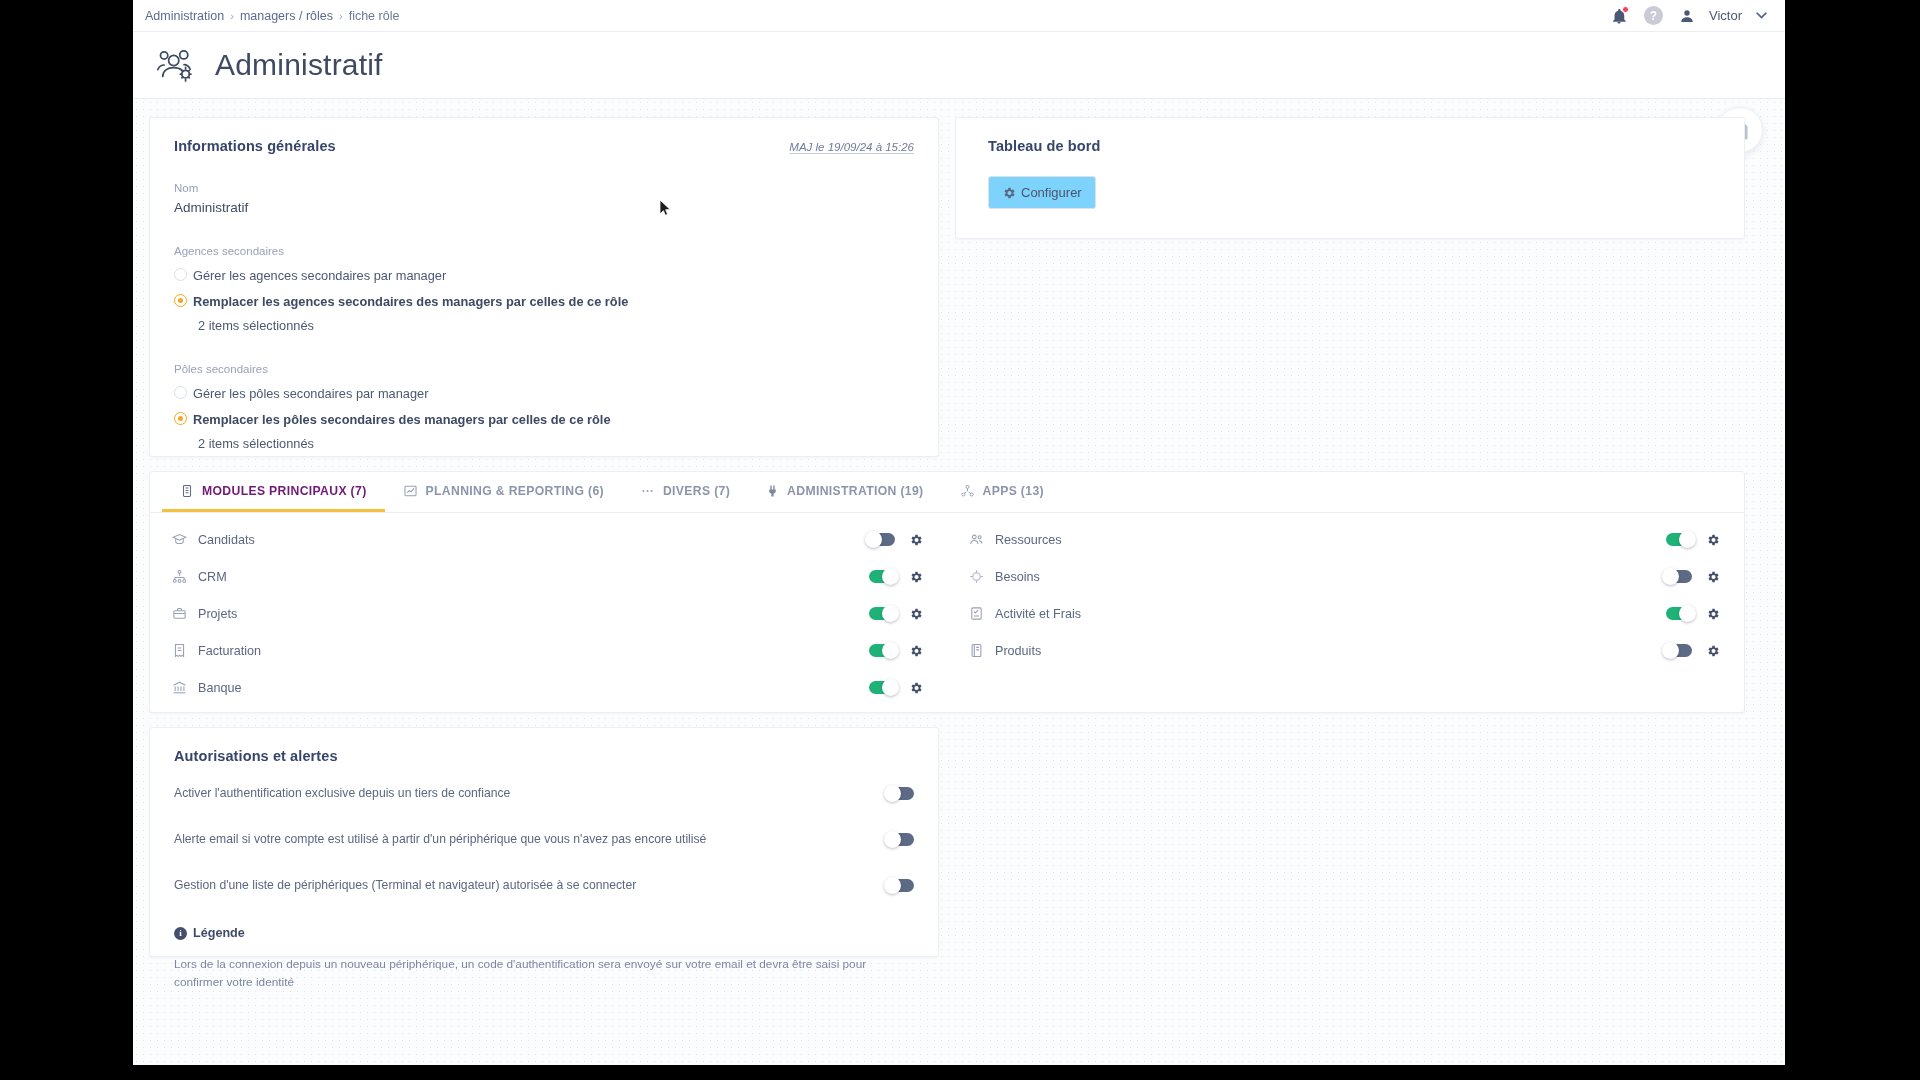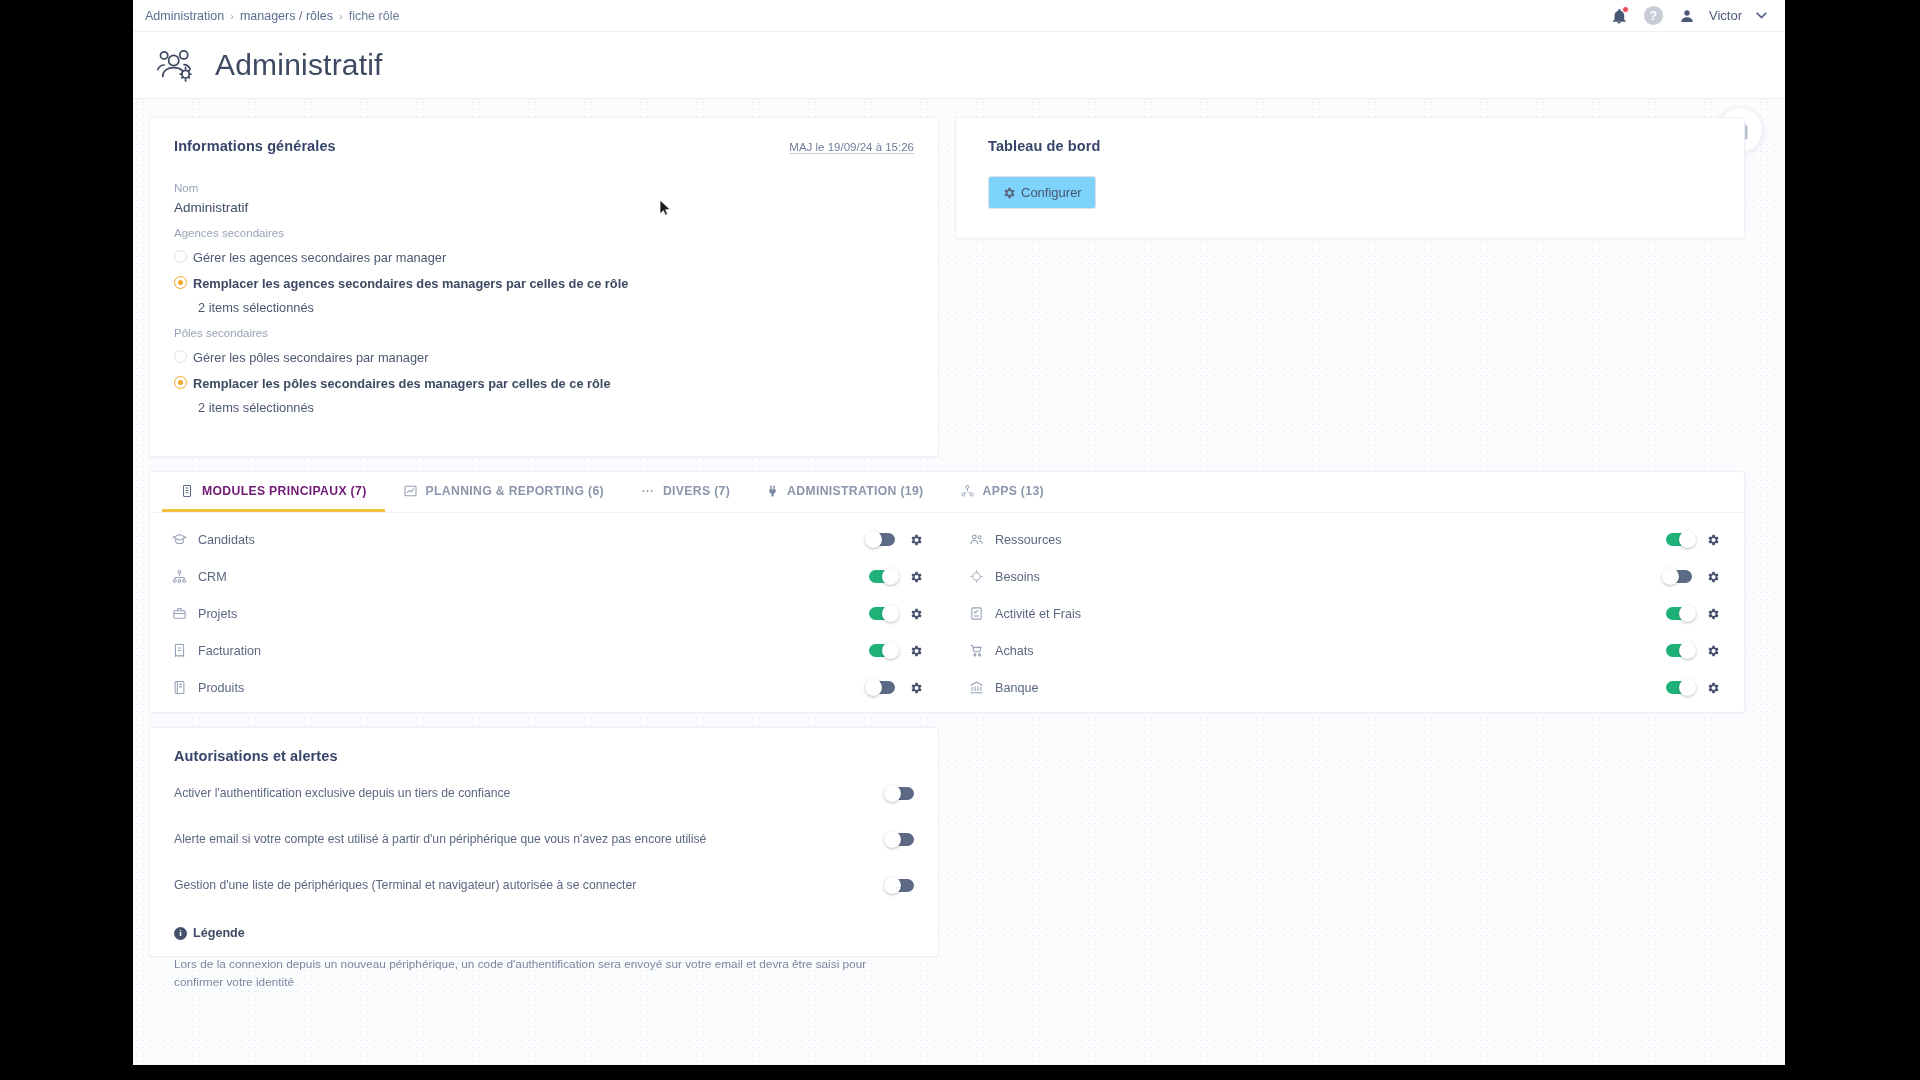--- a/index.html
+++ b/index.html
@@ -87,28 +87,29 @@
     color: #37456a;
     letter-spacing: .1px;
   }
 
   
   #card-info { left: 16px; top: 18px; width: 790px; height: 340px; padding: 20px 24px; }
   #card-info .hdr { display: flex; align-items: baseline; }
   .maj {
     margin-left: auto;
     font-size: 11.5px;
+    font-style: italic;
     color: #6e7c99;
     text-decoration: underline;
     text-decoration-color: #c6cddd;
     text-underline-offset: 2px;
   }
   .field-label { font-size: 11.5px; color: #98a2b8; margin-top: 28px; }
   .field-value { font-size: 13.5px; color: #3f4b64; margin-top: 6px; }
-  .group-label { font-size: 11.5px; color: #98a2b8; margin-top: 12px; }
+  .group-label { font-size: 11.5px; color: #98a2b8; margin-top: 30px; }
 
   .radio-row { display: flex; align-items: flex-start; gap: 6px; margin-top: 11px; }
   .radio {
     width: 13px; height: 13px; border-radius: 50%;
     border: 1px solid #d9dfea; background: #fff; flex: 0 0 auto;
     position: relative;
   }
   .radio.checked { border-color: #f5a623; }
   .radio.checked::after {
     content: ""; position: absolute; left: 3px; top: 3px;
@@ -457,35 +458,20 @@
           <span class="mlabel">Facturation</span>
           <span class="mspacer"></span>
           <span class="switch on">
               <span class="knob"></span>
             </span>
           <svg class="ic gear" width="14" height="14" viewBox="0 0 24 24" fill="#444f6b">
             <path d="M19.4 13a7.6 7.6 0 0 0 0-2l2.1-1.6-2-3.5-2.5 1a7.5 7.5 0 0 0-1.7-1L14.9 3h-4l-.4 2.9c-.6.2-1.2.6-1.7 1l-2.5-1-2 3.5L6.4 11a7.6 7.6 0 0 0 0 2l-2.1 1.6 2 3.5 2.5-1c.5.4 1.1.8 1.7 1l.4 2.9h4l.4-2.9c.6-.2 1.2-.6 1.7-1l2.5 1 2-3.5-2.1-1.6zM12.9 15.5a3.5 3.5 0 1 1 0-7 3.5 3.5 0 0 1 0 7z"></path>
           </svg>
         </div>
 
-        <div class="modrow">
-          <svg class="ic" width="15" height="15" viewBox="0 0 24 24" fill="none" stroke="#96a0b6" stroke-width="1.7">
-            <path d="M2.5 4h3l2.5 10h9l2.5-7H7"></path>
-              <circle cx="9.5" cy="19" r="1.6"></circle>
-              <circle cx="17" cy="19" r="1.6"></circle>
-          </svg>
-          <span class="mlabel">Achats</span>
-          <span class="mspacer"></span>
-          <span class="switch on">
-              <span class="knob"></span>
-            </span>
-          <svg class="ic gear" width="14" height="14" viewBox="0 0 24 24" fill="#444f6b">
-            <path d="M19.4 13a7.6 7.6 0 0 0 0-2l2.1-1.6-2-3.5-2.5 1a7.5 7.5 0 0 0-1.7-1L14.9 3h-4l-.4 2.9c-.6.2-1.2.6-1.7 1l-2.5-1-2 3.5L6.4 11a7.6 7.6 0 0 0 0 2l-2.1 1.6 2 3.5 2.5-1c.5.4 1.1.8 1.7 1l.4 2.9h4l.4-2.9c.6-.2 1.2-.6 1.7-1l2.5 1 2-3.5-2.1-1.6zM12.9 15.5a3.5 3.5 0 1 1 0-7 3.5 3.5 0 0 1 0 7z"></path>
-          </svg>
-        </div>
 
         <div class="modrow">
           <svg class="ic" width="15" height="15" viewBox="0 0 24 24" fill="none" stroke="#96a0b6" stroke-width="1.7">
             <rect x="5" y="2.5" width="14" height="19" rx="1.6"></rect>
               <path d="M8.5 2.5v19"></path>
               <path d="M11.5 7h4.5M11.5 11h4.5"></path>
           </svg>
           <span class="mlabel">Produits</span>
           <span class="mspacer"></span>
           <span class="switch off">

